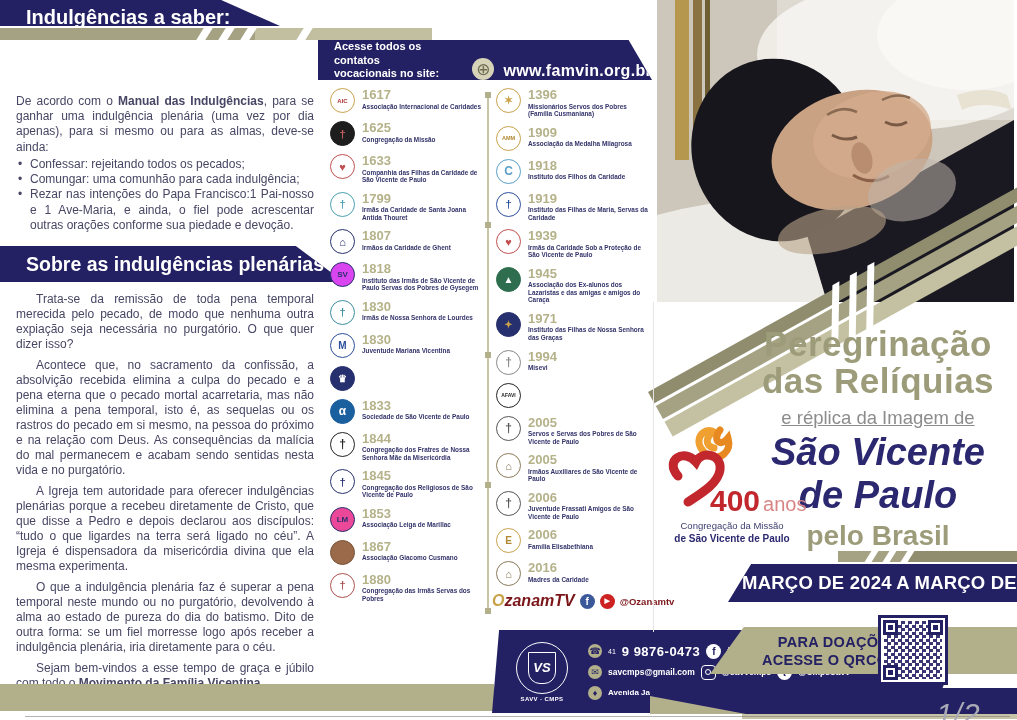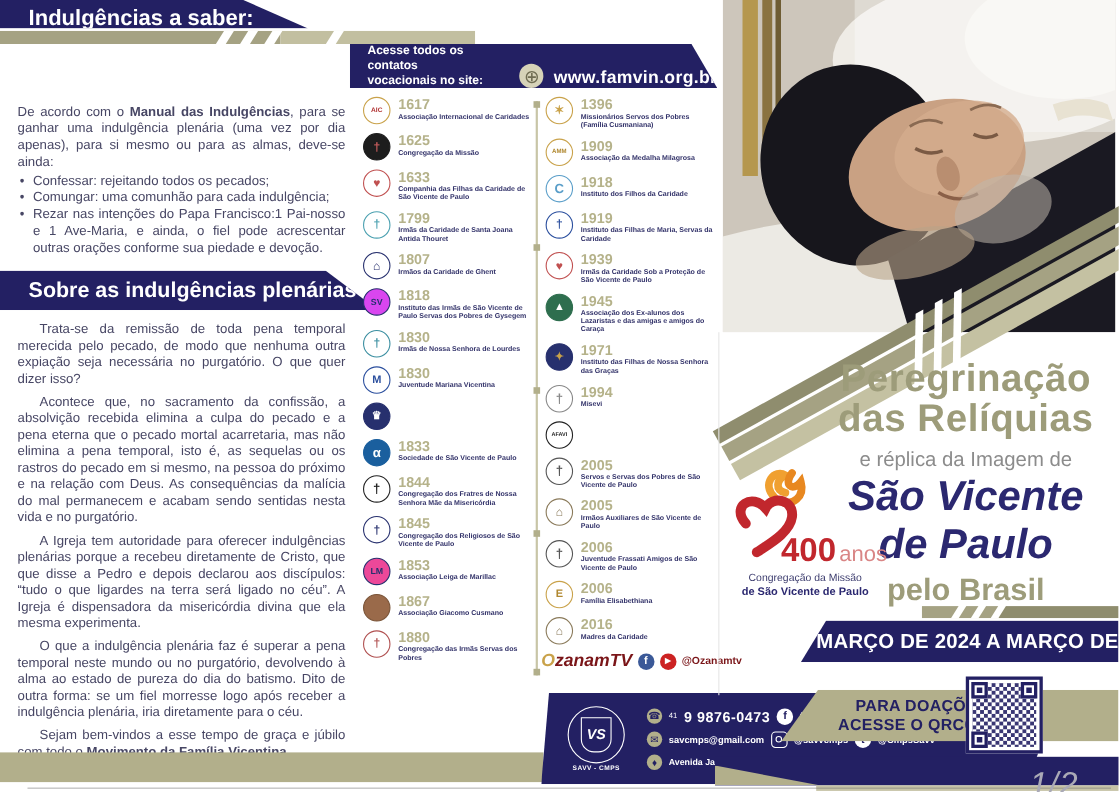--- a/index.html
+++ b/index.html
@@ -87,21 +87,21 @@
   
   .photo{left:657px;top:0;width:357px;height:302px;}
   .diag{left:648px;top:392px;width:470px;transform:rotate(-29deg);transform-origin:0 0;}
   .diag .b1{height:13px;background:#8f8d6e;}
   .diag .b2{height:15px;background:#a5a283;margin-top:3px;}
   .diag .b3{height:17px;background:#c4c1a2;margin-top:3px;}
   .diag .slash{position:absolute;top:-4px;bottom:-4px;width:8px;background:#fff;transform:skewX(-30deg);}
 
   .title-block{left:742px;top:326px;width:272px;text-align:center;}
   .t-line{font-size:35px;font-weight:bold;color:#9d9c7a;line-height:1.05;letter-spacing:.5px;}
-  .t-sub{font-size:18.5px;color:#8c8c8c;margin-top:7px;}
+  .t-sub{font-size:18.5px;color:#8c8c8c;margin-top:7px;text-decoration:underline;}
   .t-name{font-size:38px;font-weight:bold;font-style:italic;color:#2b2870;line-height:1.06;margin-top:3px;}
   .t-tag{font-size:28px;font-weight:600;color:#9d9c7a;margin-top:5px;}
 
   .logo400{left:652px;top:424px;width:180px;height:135px;}
   .logo400 .num-row{position:absolute;left:58px;top:60px;white-space:nowrap;}
   .logo400 .num{font-size:30px;font-weight:bold;color:#c1272d;}
   .logo400 .anos{font-size:20px;color:#d98585;margin-left:3px;}
   .logo400 .l1{position:absolute;left:0;top:96px;width:160px;text-align:center;
     font-size:9.5px;color:#3c3c6e;}
   .logo400 .l2{position:absolute;left:0;top:109px;width:160px;text-align:center;

